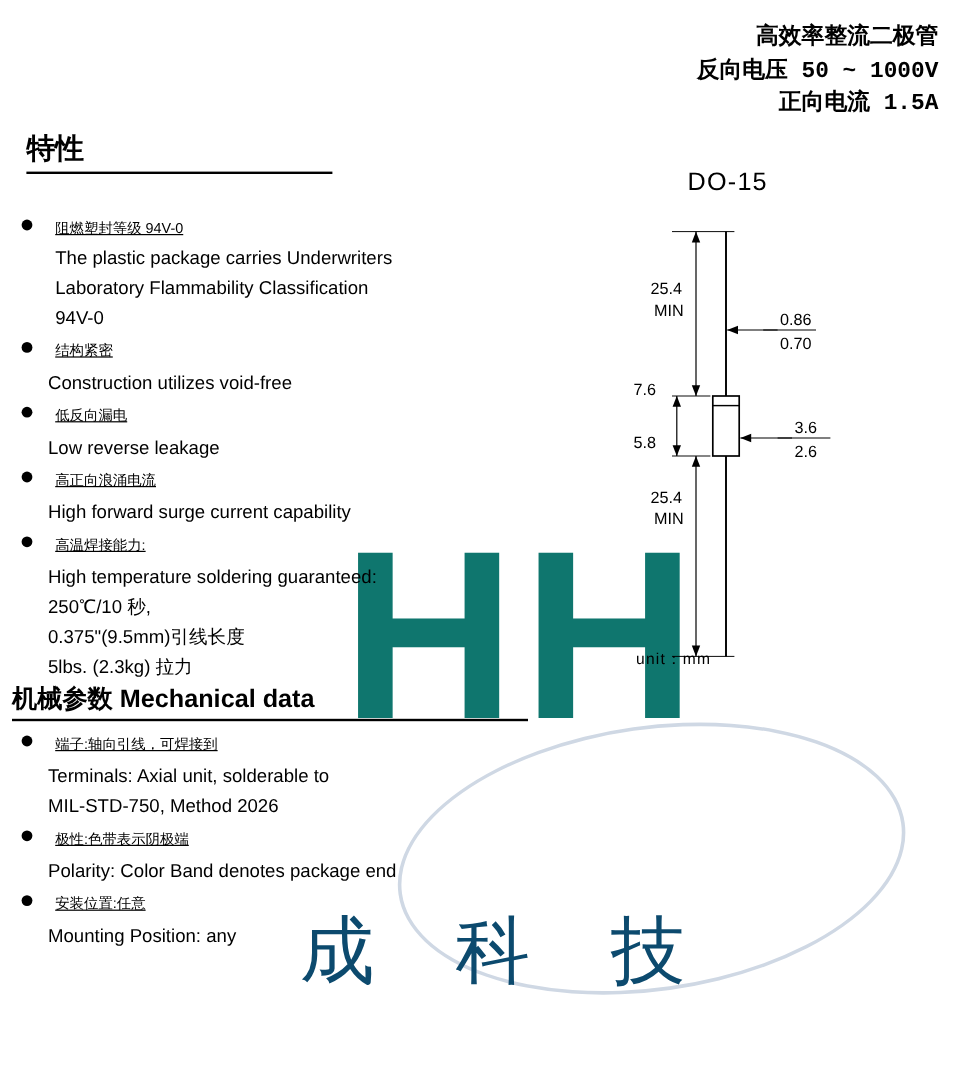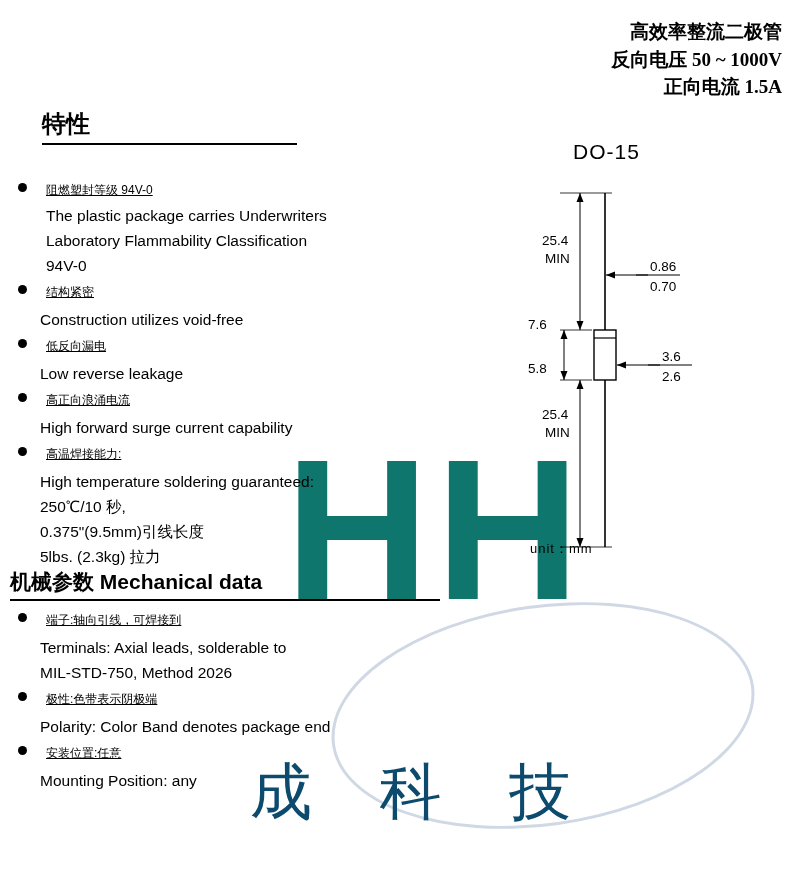--- a/index.html
+++ b/index.html
@@ -66,35 +66,34 @@
 
   
   .header {
     position: absolute;
     right: 18px;
     top: 18px;
     text-align: right;
     font-weight: bold;
     font-size: 19px;
     line-height: 1.45;
-    font-family: Liberation Serif, serif;
+    font-family: Liberation Mono, monospace;
   }
   .header div { white-space: nowrap; }
 
   
   .features-title {
     position: absolute;
     left: 22px;
     top: 108px;
     font-size: 24px;
     font-weight: bold;
     width: 255px;
     padding-bottom: 3px;
     border-bottom: 2px solid #000;
-    margin-left: 20px;
   }
 
   .bullet-list {
     position: absolute;
     left: 18px;
     top: 178px;
     width: 360px;
   }
   .bullet-item {
     position: relative;
@@ -253,21 +252,21 @@
 
 
     <div class="bullet-item">
       <span class="bullet-dot"></span>
       <div class="bullet-lines">
         <div class="ln cn">端子:轴向引线，可焊接到</div>
       </div>
     </div>
     <div class="bullet-item">
       <div class="bullet-lines" style="padding-left:22px">
-        <div class="ln">Terminals: Axial leads, solderable to</div>
+        <div class="ln">Terminals: Axial unit, solderable to</div>
         <div class="ln">MIL-STD-750, Method 2026</div>
       </div>
     </div>
 
     <div class="bullet-item">
       <span class="bullet-dot"></span>
       <div class="bullet-lines">
         <div class="ln cn">极性:色带表示阴极端</div>
       </div>
     </div>

